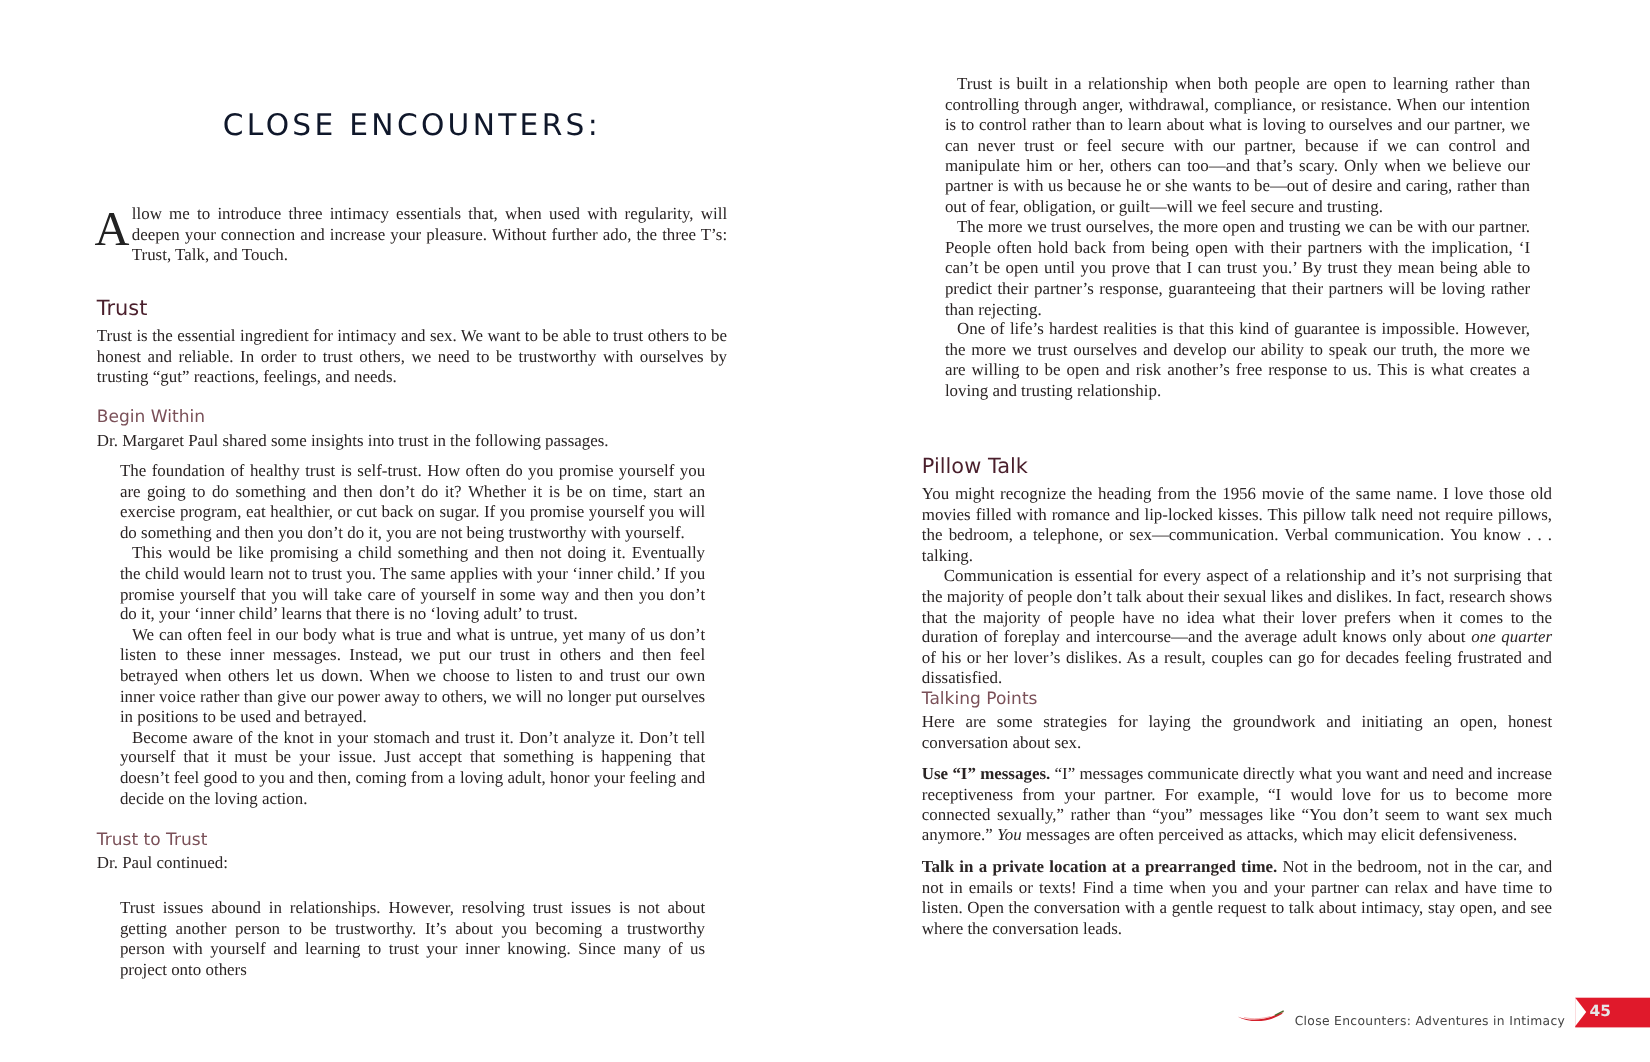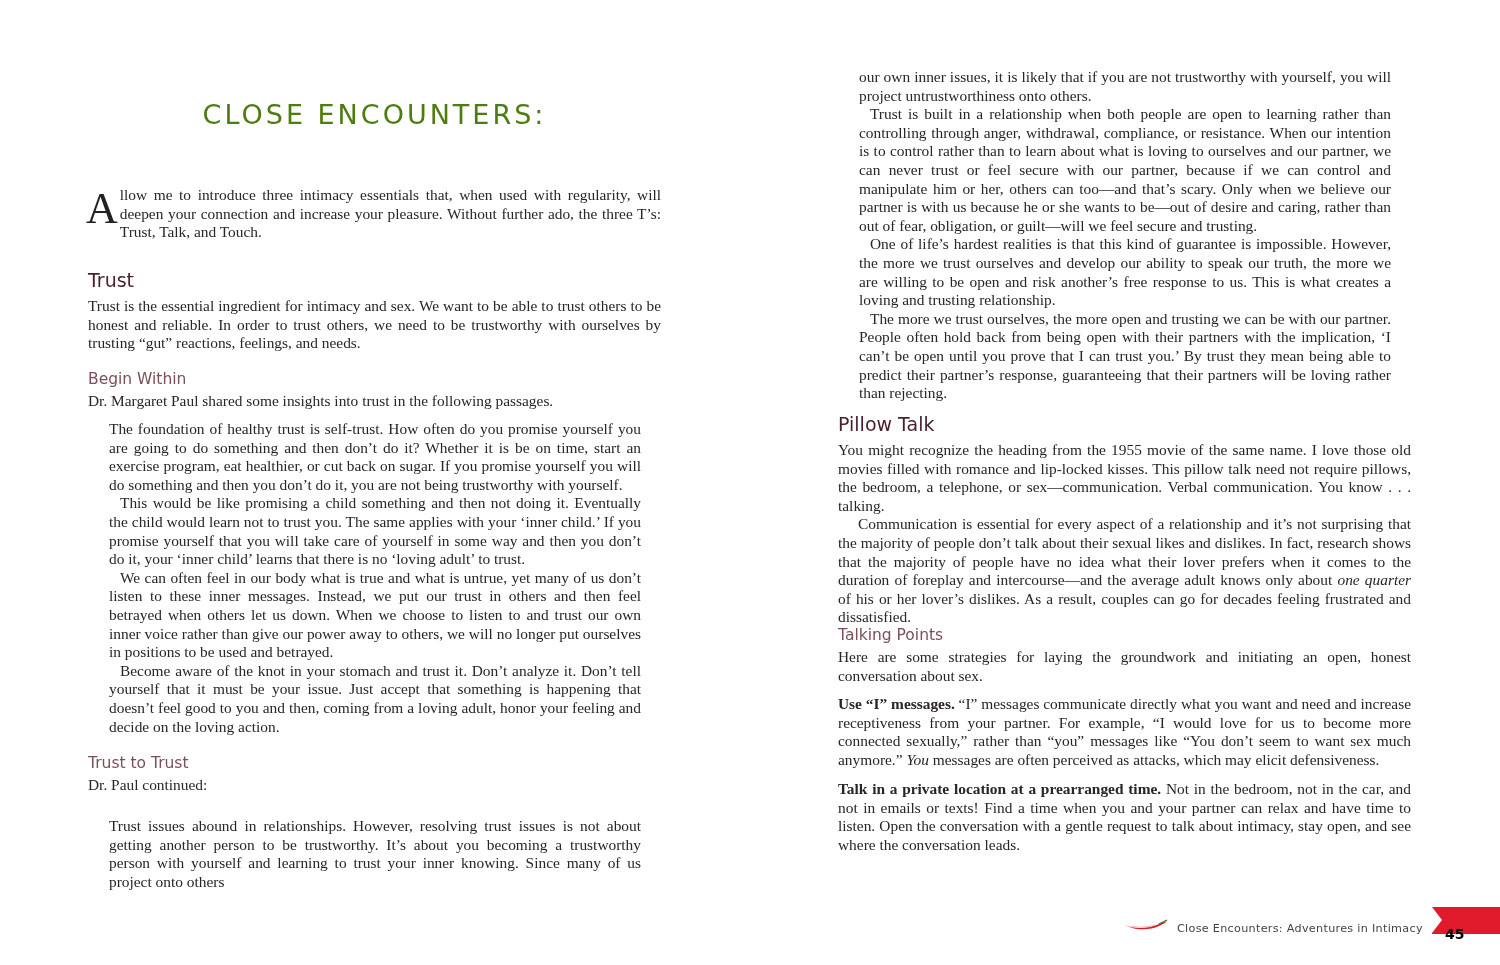--- a/index.html
+++ b/index.html
@@ -2,41 +2,41 @@
 <html><head>
 <meta charset="utf-8">
 <style>
   html, body { margin:0; padding:0; background:#ffffff; }
   body { width:1500px; height:965px; position:relative; overflow:hidden; font-family:"Liberation Serif", "DejaVu Serif", serif; color:#2a2424; }
   .page { position:absolute; top:0; height:965px; }
   .left { left:0; width:750px; }
   .right { left:750px; width:750px; }
 
   .chapter-label { position:absolute; top:70px; left:88px; width:573px; text-align:center; font-family:"DejaVu Serif", serif; font-style:italic; font-size:19px; color:#4a3a44; letter-spacing:0.5px; }
-  .chapter-title { position:absolute; top:100px; left:88px; width:573px; text-align:center; font-family:"DejaVu Sans", sans-serif; font-weight:normal; font-size:27px; line-height:29px; letter-spacing:3px; color:#4d7c0f; margin:0; }
+  .chapter-title { position:absolute; top:100px; left:88px; width:573px; text-align:center; font-family:"DejaVu Sans", sans-serif; font-weight:normal; font-size:27px; line-height:29px; letter-spacing:3px; color:#0f172a; margin:0; }
 
   .text { font-size:15.4px; line-height:18.6px; text-align:justify; }
   .block { position:absolute; }
 
   .intro { top:186px; left:88px; width:573px; }
   .dropcap { float:left; font-size:44px; line-height:34px; margin:6px 2px 0 -2px; color:#222; }
 
   .h2 { position:absolute; font-family:"DejaVu Sans", sans-serif; font-size:19px; color:#4a1f2c; margin:0; font-weight:normal; }
   .h3 { position:absolute; font-family:"DejaVu Sans", sans-serif; font-size:15.5px; color:#7a5058; margin:0; font-weight:normal; }
 
   .indent p { margin:0; text-indent:11px; }
   .indent p.first { text-indent:0; }
   p { margin:0; }
   .ti { text-indent:20px; }
 
   .footer { position:absolute; top:905px; left:1123px; height:30px; display:flex; align-items:flex-end; }
   .footer-text { font-family:"DejaVu Sans", sans-serif; font-size:11.2px; color:#444; letter-spacing:0.3px; margin-left:8px; }
   .pagetab { position:absolute; top:907px; left:1432px; width:68px; height:27px; background:#e0192b; }
   .pagetab .notch { position:absolute; left:0; top:0; width:0; height:0; border-top:13.5px solid transparent; border-bottom:13.5px solid transparent; border-left:10px solid #ffffff; }
-  .pagetab .num { position:absolute; left:13px; top:19px; font-family:"DejaVu Sans", sans-serif; font-size:14px; color:#000000; font-weight:bold; }
+  .pagetab .num { position:absolute; left:13px; top:5px; font-family:"DejaVu Sans", sans-serif; font-size:14px; color:#e5e5e5; font-weight:bold; }
 </style>
 </head>
 <body>
 
 <div class="page left">
   <h1 class="chapter-title">
     <span>CLOSE ENCOUNTERS:</span><br>
   </h1>
 
   <div class="block text intro">
@@ -56,29 +56,28 @@
     <p>Become aware of the knot in your stomach and trust it. Don’t analyze it. Don’t tell yourself that it must be your issue. Just accept that something is happening that doesn’t feel good to you and then, coming from a loving adult, honor your feeling and decide on the loving action.</p>
   </div>
 
   <h3 class="h3" style="top:754px; left:88px;">Trust to Trust</h3>
   <div class="block text" style="top:776px; left:88px; width:573px;">Dr. Paul continued:</div>
   <div class="block text" style="top:817px; left:109px; width:532px;">Trust issues abound in relationships. However, resolving trust issues is not about getting another person to be trustworthy. It’s about you becoming a trustworthy person with yourself and learning to trust your inner knowing. Since many of us project onto others</div>
 </div>
 
 <div class="page right">
   <div class="block text indent" style="top:68px; left:109px; width:532px;">
-    <p class="first">our own inner issues, it is likely that if you are not trustworthy with yourself, you will project untrustworthiness onto others.</p>
     <p>Trust is built in a relationship when both people are open to learning rather than controlling through anger, withdrawal, compliance, or resistance. When our intention is to control rather than to learn about what is loving to ourselves and our partner, we can never trust or feel secure with our partner, because if we can control and manipulate him or her, others can too—and that’s scary. Only when we believe our partner is with us because he or she wants to be—out of desire and caring, rather than out of fear, obligation, or guilt—will we feel secure and trusting.</p>
+    <p>The more we trust ourselves, the more open and trusting we can be with our partner. People often hold back from being open with their partners with the implication, ‘I can’t be open until you prove that I can trust you.’ By trust they mean being able to predict their partner’s response, guaranteeing that their partners will be loving rather than rejecting.</p>
     <p>One of life’s hardest realities is that this kind of guarantee is impossible. However, the more we trust ourselves and develop our ability to speak our truth, the more we are willing to be open and risk another’s free response to us. This is what creates a loving and trusting relationship.</p>
-    <p>The more we trust ourselves, the more open and trusting we can be with our partner. People often hold back from being open with their partners with the implication, ‘I can’t be open until you prove that I can trust you.’ By trust they mean being able to predict their partner’s response, guaranteeing that their partners will be loving rather than rejecting.</p>
   </div>
 
   <h2 class="h2" style="top:413px; left:88px;">Pillow Talk</h2>
   <div class="block text" style="top:441px; left:88px; width:573px;">
-    <p>You might recognize the heading from the 1955 movie of the same name. I love those old movies filled with romance and lip-locked kisses. This pillow talk need not require pillows, the bedroom, a telephone, or sex—communication. Verbal communication. You know . . . talking.</p>
+    <p>You might recognize the heading from the 1956 movie of the same name. I love those old movies filled with romance and lip-locked kisses. This pillow talk need not require pillows, the bedroom, a telephone, or sex—communication. Verbal communication. You know . . . talking.</p>
     <p class="ti"><span>Communication is essential for every aspect of a relationship and it’s not surprising that the majority of people don’t talk about their sexual likes and dislikes. In fact, research shows that the majority of people have no idea what their lover prefers when it comes to the duration of foreplay and intercourse—and the average adult knows only about </span><em>one quarter</em><span> of his or her lover’s dislikes. As a result, couples can go for decades feeling frustrated and dissatisfied.</span></p>
   </div>
 
   <h3 class="h3" style="top:626px; left:88px;">Talking Points</h3>
   <div class="block text" style="top:648px; left:88px; width:573px;">Here are some strategies for laying the groundwork and initiating an open, honest conversation about sex.</div>
 
   <div class="block text" style="top:780px; left:88px; width:573px;">
     <b>Talk in a private location at a prearranged time.</b><span> Not in the bedroom, not in the car, and not in emails or texts! Find a time when you and your partner can relax and have time to listen. Open the conversation with a gentle request to talk about intimacy, stay open, and see where the conversation leads.</span>
   </div>
 

